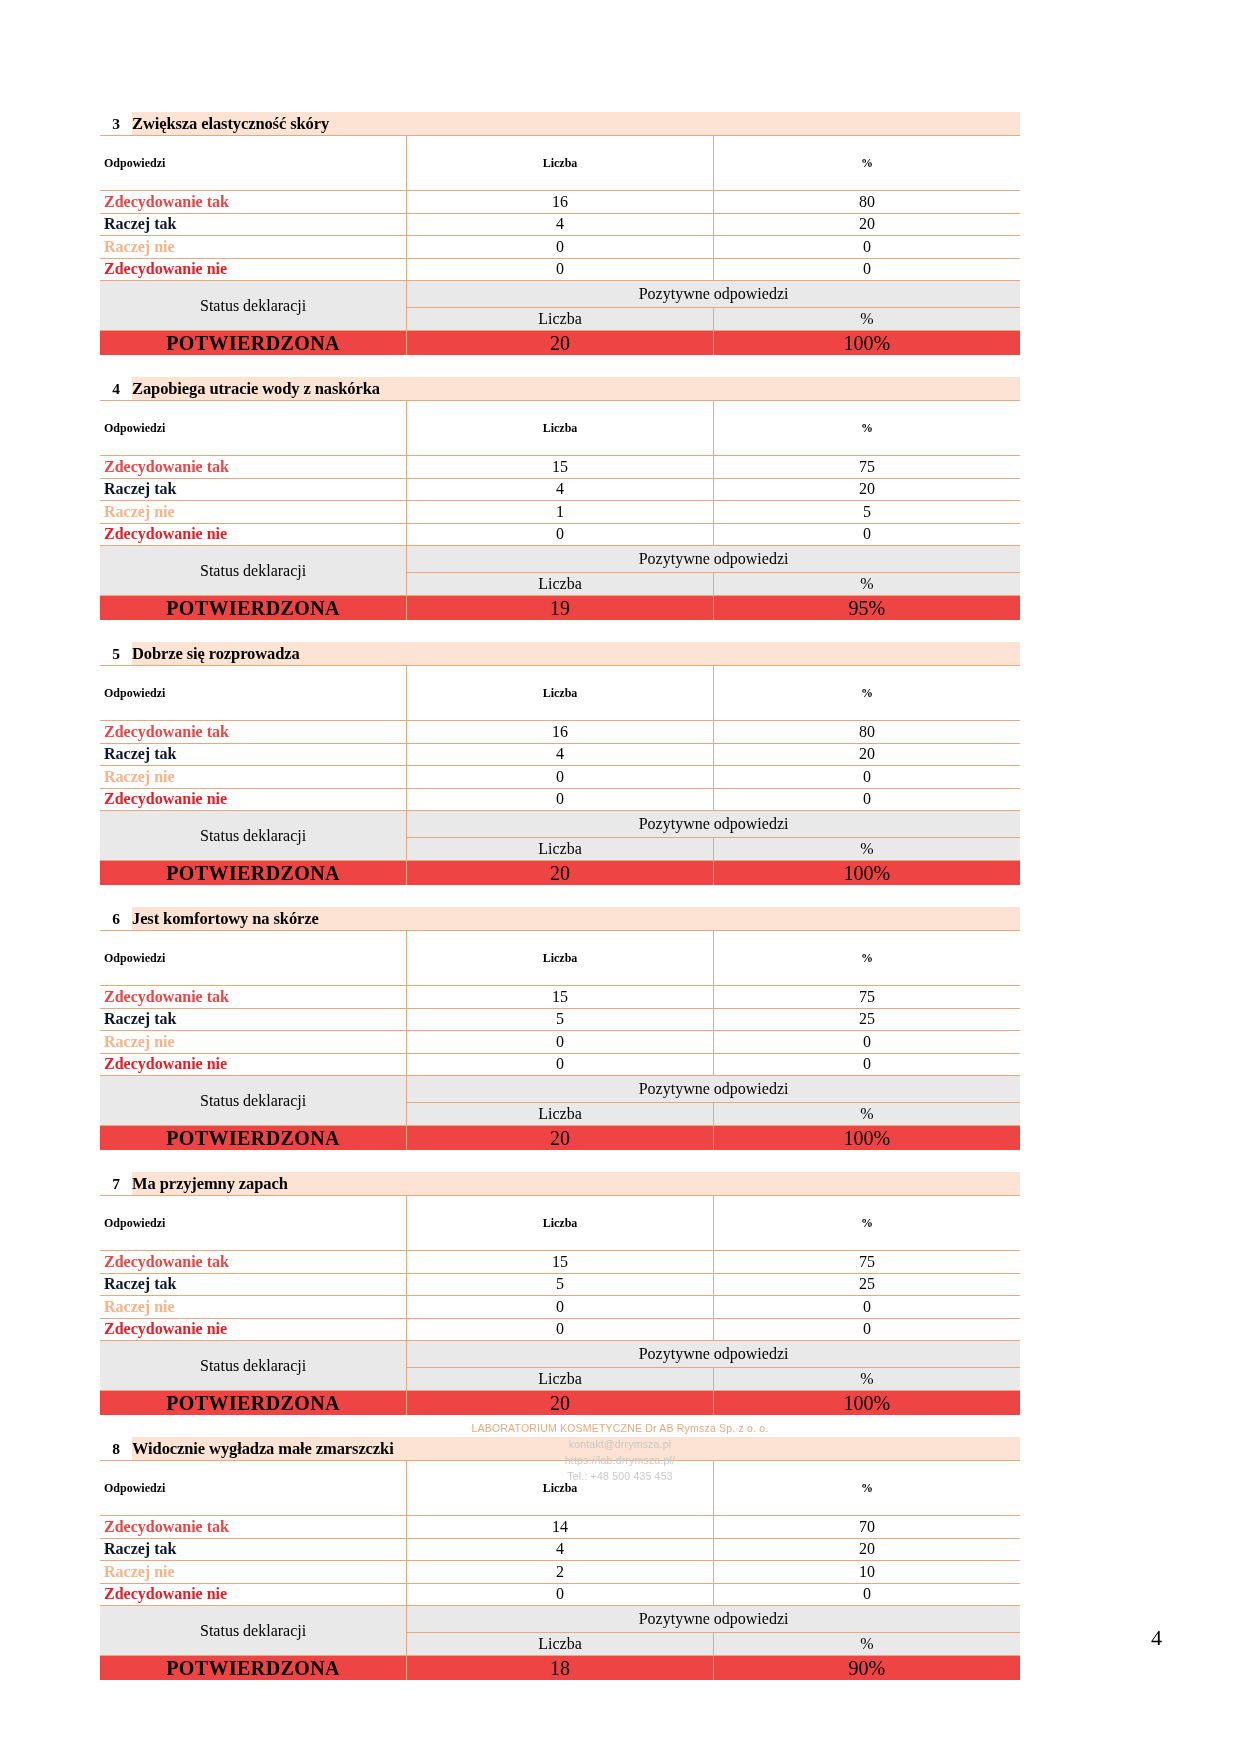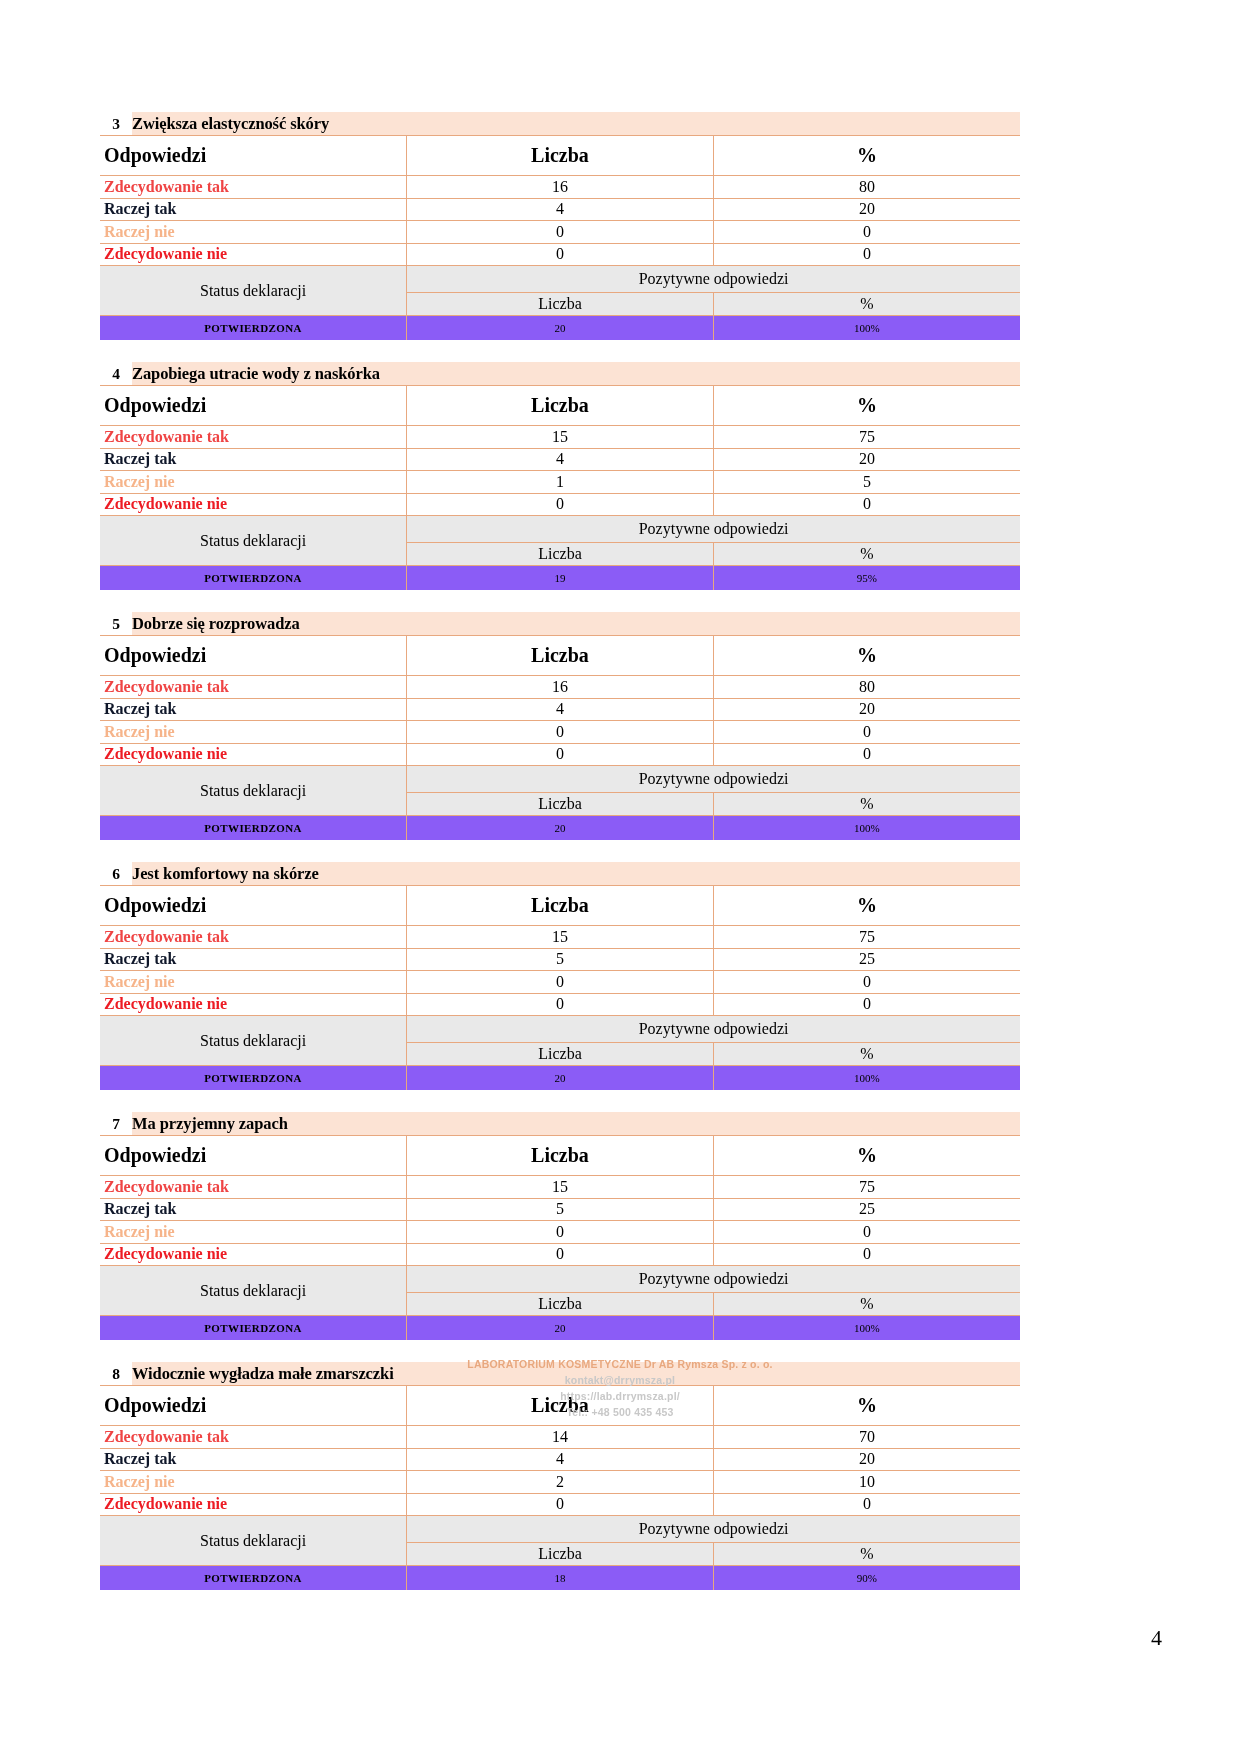--- a/index.html
+++ b/index.html
@@ -68,22 +68,22 @@
     line-height: 23px;
     letter-spacing: -0.1px;
   }
 
   
   tr.head-row td {
     border-top: 1.6px solid #e8a87f;
     border-bottom: 1.6px solid #e8a87f;
     height: 22px;
     font-weight: bold;
-    font-size: 20px;
-    padding: 8px 4px;
+    font-size: 12px;
+    padding: 16px 4px;
     background: #ffffff;
   }
   td.c-label { text-align: left; width: 380px; }
   td.c-count { text-align: center; width: 248px; border-left: 1.6px solid #e8a87f; }
   td.c-pct   { text-align: center; width: 292px; border-left: 1.6px solid #e8a87f; }
 
   
   tr.data-row td {
     border-bottom: 1.6px solid #e8a87f;
     height: 21.5px;
@@ -127,43 +127,42 @@
     height: 22px;
     font-size: 16px;
     text-align: center;
     padding: 0 4px;
   }
   tr.status-sub td.c-count,
   tr.status-sub td.c-pct { border-left: 1.6px solid #e8a87f; }
 
   tr.status-val td {
     height: 24px;
-    font-size: 11px;
+    font-size: 20px;
     padding: 0 4px;
-    background: #8b5cf6;
+    background: #ef4444;
   }
   td.status-badge {
     background: #8dc63f;
     text-align: center;
     font-weight: bold;
     letter-spacing: 0.4px;
     font-size: 16px;
   }
   tr.status-val td.c-count { border-left: 1.6px solid #e8a87f; text-align: center; }
   tr.status-val td.c-pct   { border-left: 1.6px solid #e8a87f; text-align: center; }
 
   
   .footer {
     position: absolute;
     left: 0;
     right: 0;
-    top: 1356px;
+    top: 1420px;
     text-align: center;
     font-family: "Liberation Sans", sans-serif;
-    font-weight: bold;
   }
   .footer-company {
     color: #e8a87f;
     font-size: 10.5px;
     line-height: 16px;
     letter-spacing: 0.2px;
   }
   .footer-line {
     color: #c8c8c8;
     font-size: 10.5px;

